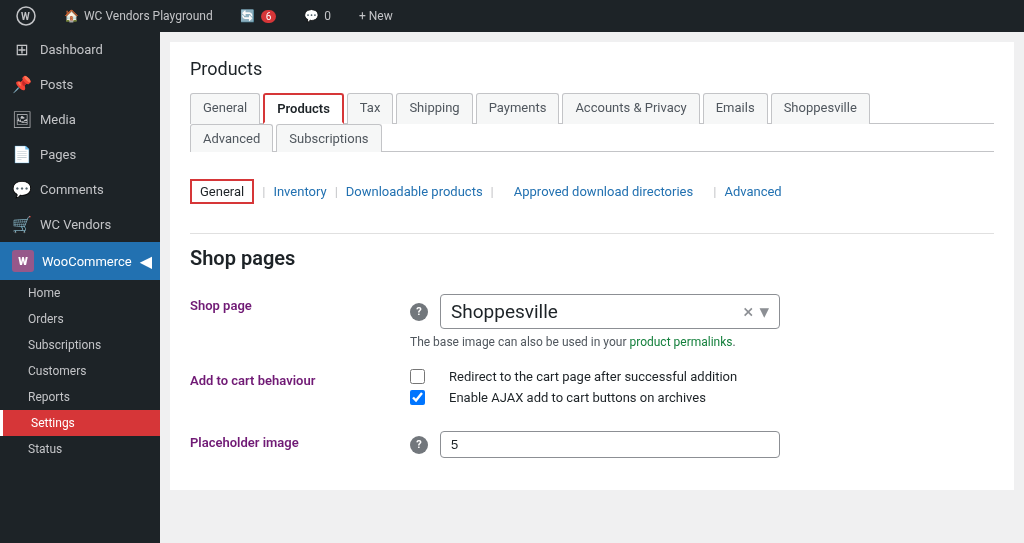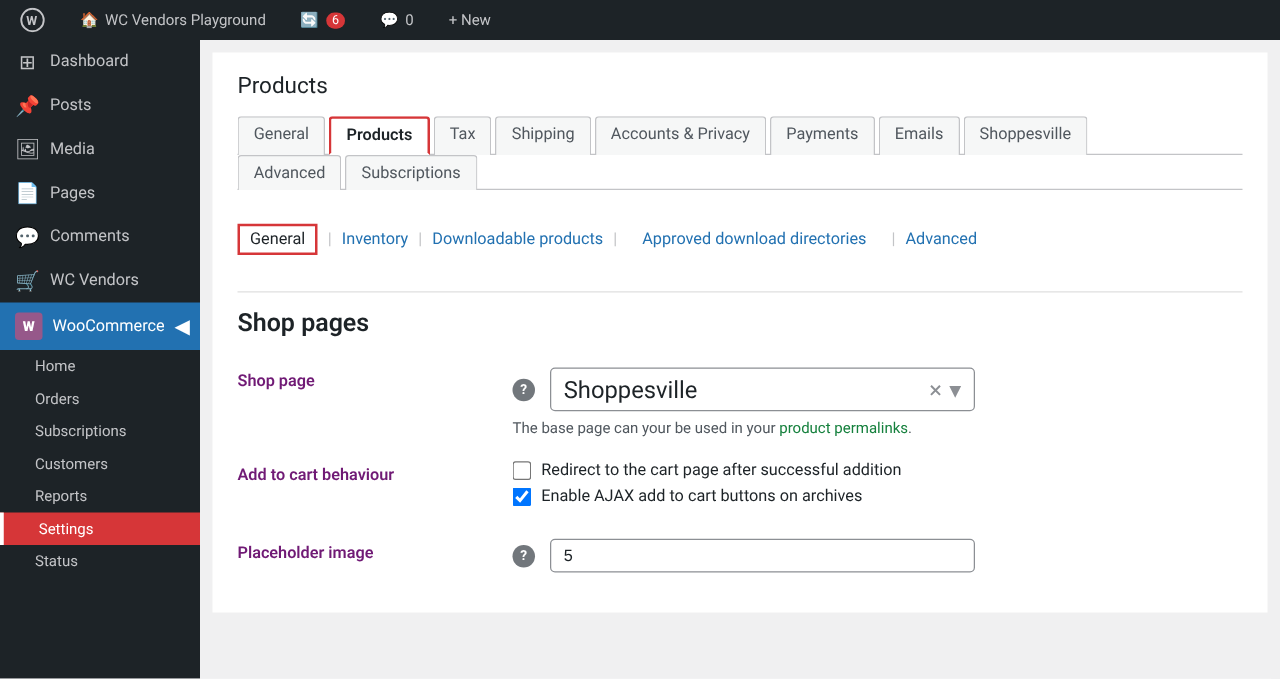--- a/index.html
+++ b/index.html
@@ -246,21 +246,21 @@
       margin-top: 4px;
     }
     .help-text a {
       color: #15803d;
     }
 
     
     .checkbox-row {
       display: flex;
       align-items: center;
-      gap: 8px;
+      gap: 24px;
       margin-bottom: 6px;
       font-size: 13px;
       color: #1d2327;
     }
     .checkbox-row input[type=checkbox] {
       width: 15px;
       height: 15px;
       cursor: pointer;
     }
 
@@ -398,24 +398,24 @@
         <div class="tab active-red">
           <span>Products</span>
         </div>
         <div class="tab">
           <span>Tax</span>
         </div>
         <div class="tab">
           <span>Shipping</span>
         </div>
         <div class="tab">
+          <span>Payments</span>
+        </div>
+        <div class="tab">
           <span>Accounts &amp; Privacy</span>
-        </div>
-        <div class="tab">
-          <span>Payments</span>
         </div>
         <div class="tab">
           <span>Emails</span>
         </div>
         <div class="tab">
           <span>Shoppesville</span>
         </div>
       </div>
 
       <div class="tabs-row2">
@@ -453,21 +453,21 @@
               <span class="help-icon">?</span>
               <div class="select-dropdown">
                 <span class="select-dropdown-text">Shoppesville</span>
                 <div class="select-dropdown-controls">
                   <span>×</span>
                   <span>▾</span>
                 </div>
               </div>
             </div>
             <div class="help-text">
-              <span>The base page can your be used in your</span>
+              <span>The base image can also be used in your</span>
               <a>product permalinks</a>.
             </div>
           </td>
         </tr>
 
         <tr>
           <td>
             <label>Add to cart behaviour</label>
           </td>
           <td>

